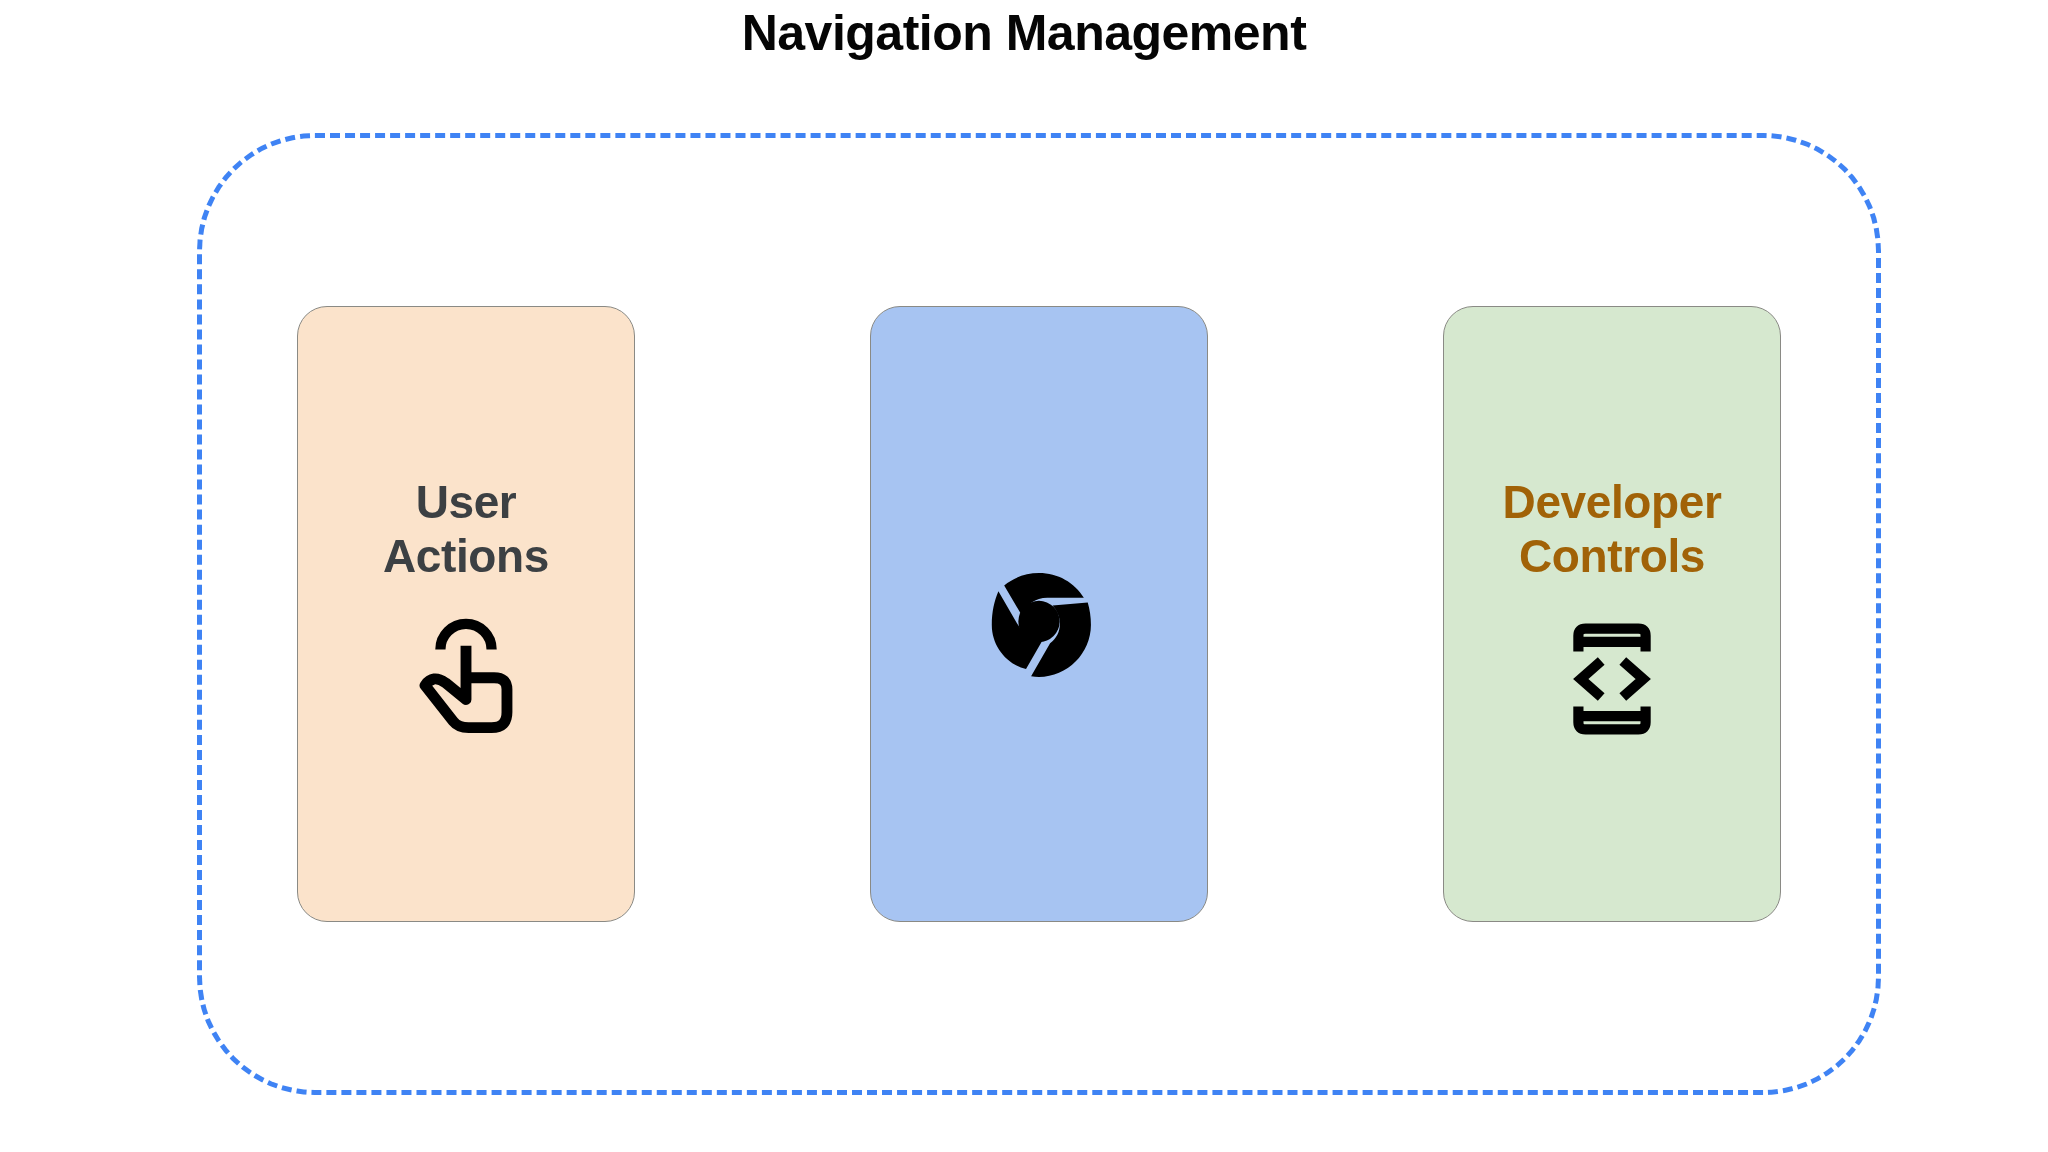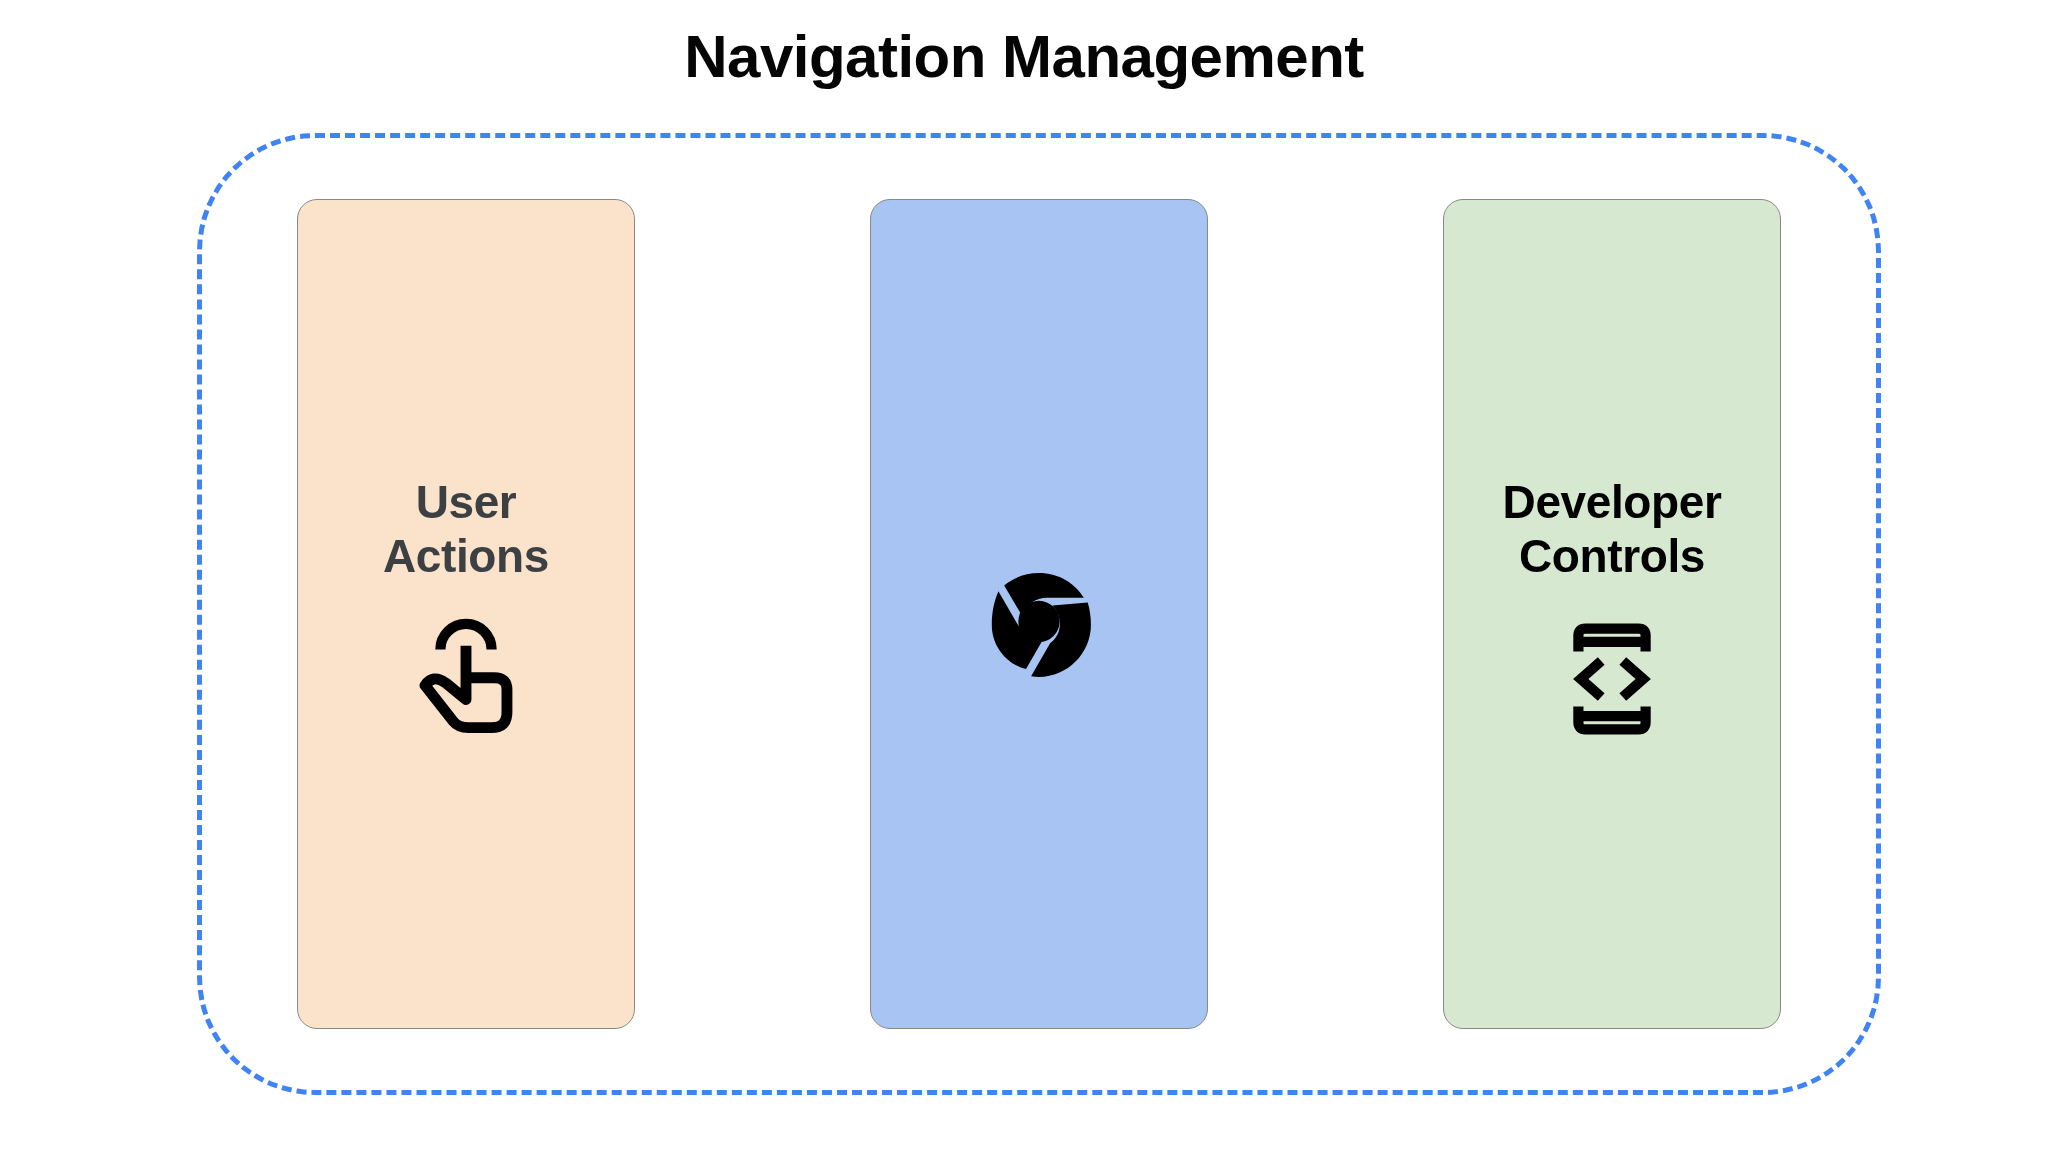--- a/index.html
+++ b/index.html
@@ -19,22 +19,22 @@
   .page {
     position: absolute;
     inset: 0;
     display: flex;
     flex-direction: column;
     align-items: center;
   }
 
   
   .page-title {
-    margin-top: 24px;
-    font-size: 60px;
+    margin-top: 6px;
+    font-size: 50px;
     font-weight: 700;
     letter-spacing: -0.5px;
     color: #050505;
     line-height: 1.1;
     text-align: center;
     white-space: nowrap;
   }
 
   
   .group-container {
@@ -57,22 +57,22 @@
     height: 962px;
     display: flex;
     align-items: center;
     justify-content: center;
     gap: 235px;
     box-sizing: border-box;
   }
 
   .card {
     width: 338px;
-    height: 830px;
-    border-radius: 20px;
+    height: 616px;
+    border-radius: 30px;
     border: 1.6px solid #8a8a85;
     box-sizing: border-box;
     display: flex;
     flex-direction: column;
     align-items: center;
     justify-content: center;
     position: relative;
   }
 
   .card-inner {
@@ -154,21 +154,21 @@
 
               <circle cx="50" cy="47" r="17.5"></circle>
             </g>
           </svg>
         </div>
       </div>
     </div>
 
     <div class="card" style="background-color: rgb(214, 232, 207); border-color: rgb(138, 138, 133);">
       <div class="card-inner">
-        <div class="card-label" style="color: #000000;">Developer
+        <div class="card-label" style="color: #a16207;">Developer
 Controls</div>
         <div class="card-icon">
           <svg viewBox="0 0 100 100" width="120" height="120" aria-hidden="true">
             <g fill="none" stroke="#000000" stroke-width="8.5" stroke-linecap="butt" stroke-linejoin="miter">
 
               <path d="M22 27 L22 14 Q22 8 28 8 L72 8 Q78 8 78 14 L78 27"></path>
               <line x1="22" y1="19" x2="78" y2="19"></line>
 
               <path d="M22 73 L22 86 Q22 92 28 92 L72 92 Q78 92 78 86 L78 73"></path>
               <line x1="22" y1="81" x2="78" y2="81"></line>

